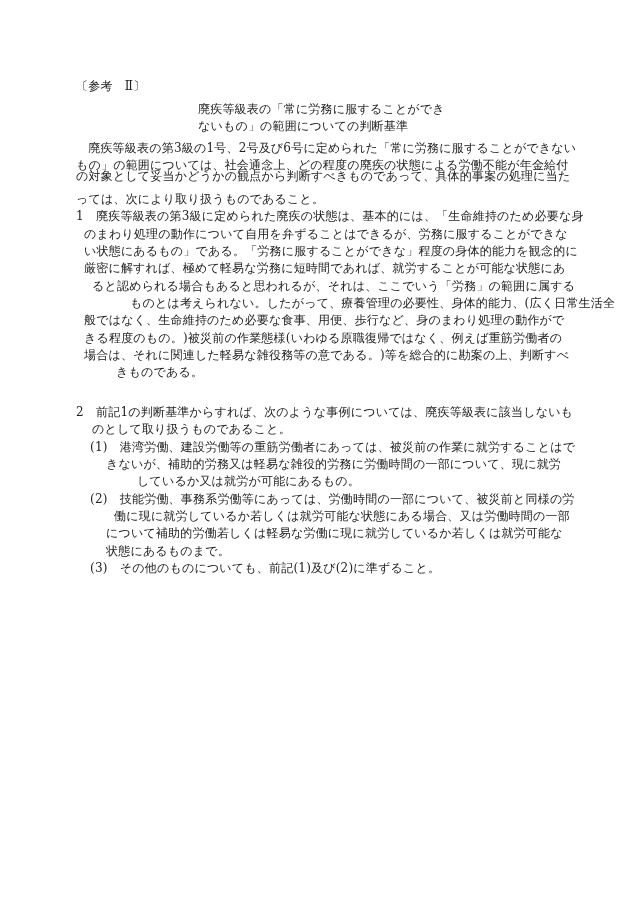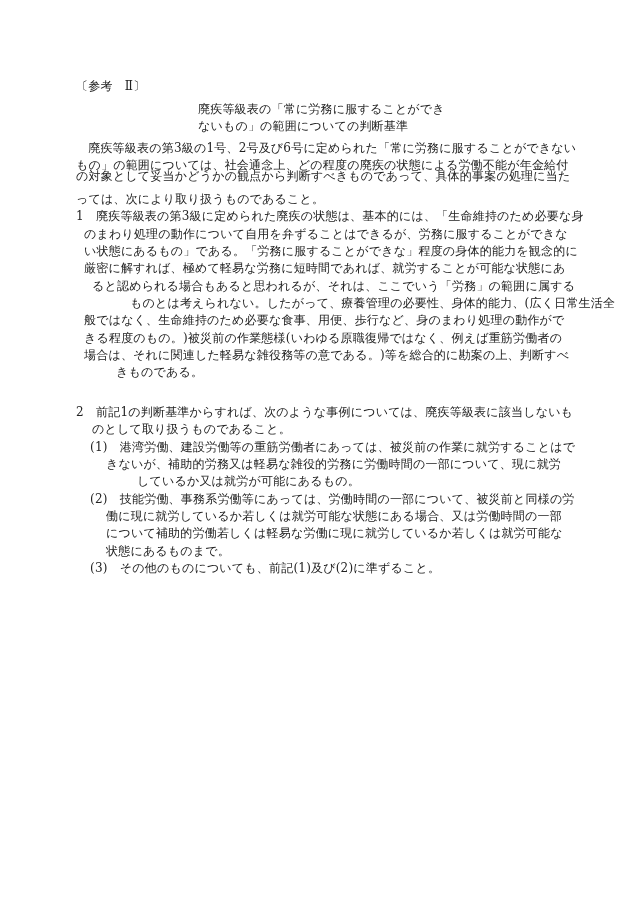--- a/index.html
+++ b/index.html
@@ -35,18 +35,18 @@
   <div class="line" style="left:84px;top:364px;margin-left:32px;">きものである。</div>
 
   <div class="line" style="left:76px;top:404px;">2　前記1の判断基準からすれば、次のような事例については、廃疾等級表に該当しないも</div>
   <div class="line" style="left:92px;top:421px;">のとして取り扱うものであること。</div>
 
   <div class="line" style="left:90px;top:439px;">(1)　港湾労働、建設労働等の重筋労働者にあっては、被災前の作業に就労することはで</div>
   <div class="line" style="left:106px;top:456px;">きないが、補助的労務又は軽易な雑役的労務に労働時間の一部について、現に就労</div>
   <div class="line" style="left:106px;top:473px;margin-left:31px;">しているか又は就労が可能にあるもの。</div>
 
   <div class="line" style="left:90px;top:491px;">(2)　技能労働、事務系労働等にあっては、労働時間の一部について、被災前と同様の労</div>
-  <div class="line" style="left:106px;top:508px;">働に現に就労しているか若しくは就労可能な状態にある場合、又は労働時間の一部</div>
+  <div class="line" style="left:114px;top:508px;">働に現に就労しているか若しくは就労可能な状態にある場合、又は労働時間の一部</div>
   <div class="line" style="left:106px;top:525px;">について補助的労働若しくは軽易な労働に現に就労しているか若しくは就労可能な</div>
   <div class="line" style="left:106px;top:543px;">状態にあるものまで。</div>
 
   <div class="line" style="left:90px;top:560px;">(3)　その他のものについても、前記(1)及び(2)に準ずること。</div>
 </div>
 
 </body></html>

